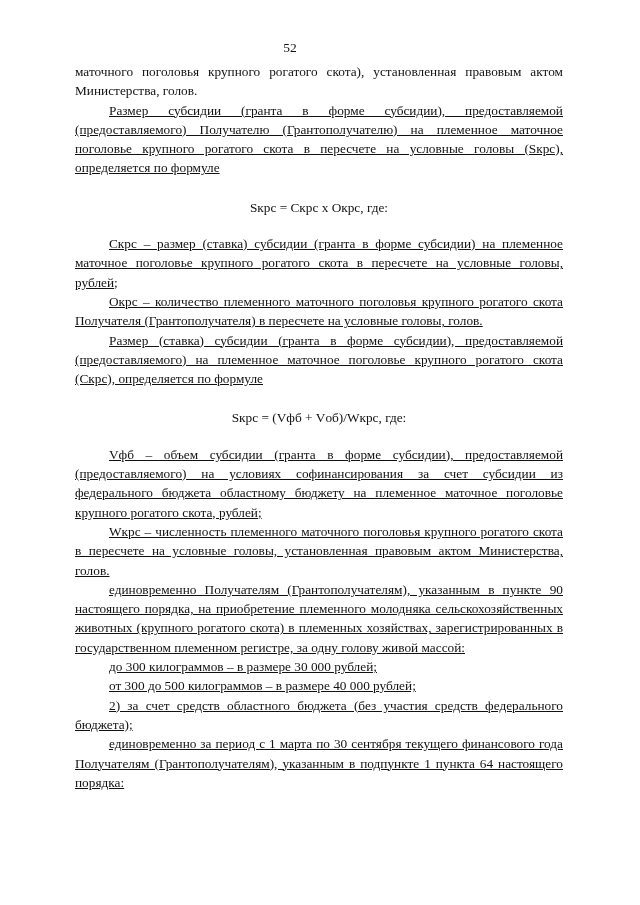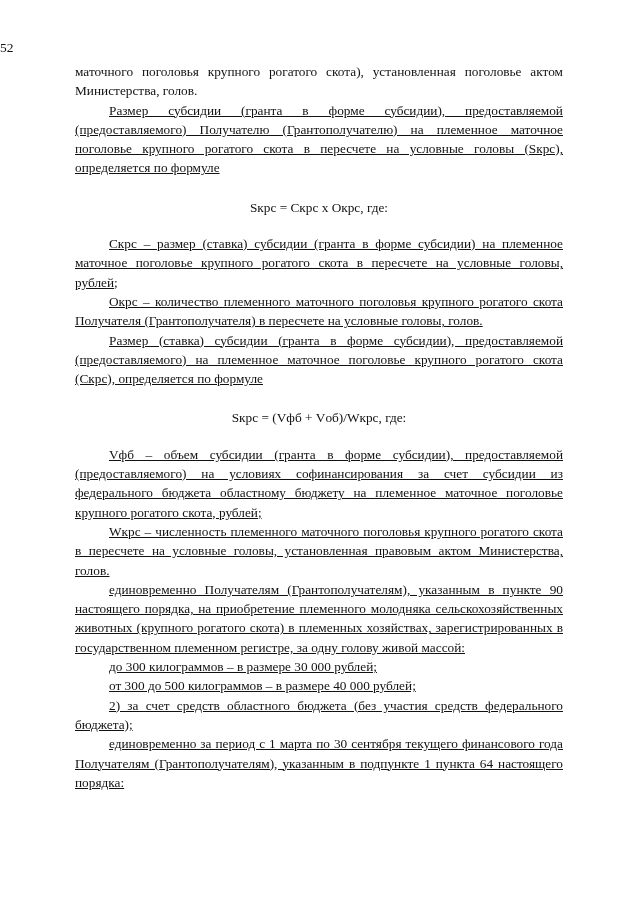--- a/index.html
+++ b/index.html
@@ -15,20 +15,21 @@
     font-family: "Liberation Serif", "DejaVu Serif", serif;
     color: #121212;
     box-sizing: border-box;
     overflow: hidden;
   }
   .page-number {
     position: absolute;
     top: 40px;
     left: 0;
     width: 580px;
+    text-align: center;
     font-size: 13.5px;
     line-height: 16px;
   }
   .content {
     position: absolute;
     top: 62px;
     left: 75px;
     width: 488px;
   }
   p {
@@ -57,21 +58,21 @@
 </style>
 </head>
 <body>
 
 <div class="page">
 
   <div class="page-number">52</div>
 
   <div class="content">
 
-    <p class="noind">маточного поголовья крупного рогатого скота), установленная поголовье актом Министерства, голов.</p>
+    <p class="noind">маточного поголовья крупного рогатого скота), установленная правовым актом Министерства, голов.</p>
     <p class="ind">Размер субсидии (гранта в форме субсидии), предоставляемой (предоставляемого) Получателю (Грантополучателю) на племенное маточное поголовье крупного рогатого скота в пересчете на условные головы (Sкрс), определяется по формуле</p>
 
     <div class="formula">
       <p class="center">Sкрс = Скрс х Окрс, где:</p>
     </div>
 
     <p class="ind">Скрс – размер (ставка) субсидии (гранта в форме субсидии) на племенное маточное поголовье крупного рогатого скота в пересчете на условные головы, рублей;</p>
     <p class="ind">Окрс – количество племенного маточного поголовья крупного рогатого скота Получателя (Грантополучателя) в пересчете на условные головы, голов.</p>
     <p class="ind">Размер (ставка) субсидии (гранта в форме субсидии), предоставляемой (предоставляемого) на племенное маточное поголовье крупного рогатого скота (Скрс), определяется по формуле</p>
 

